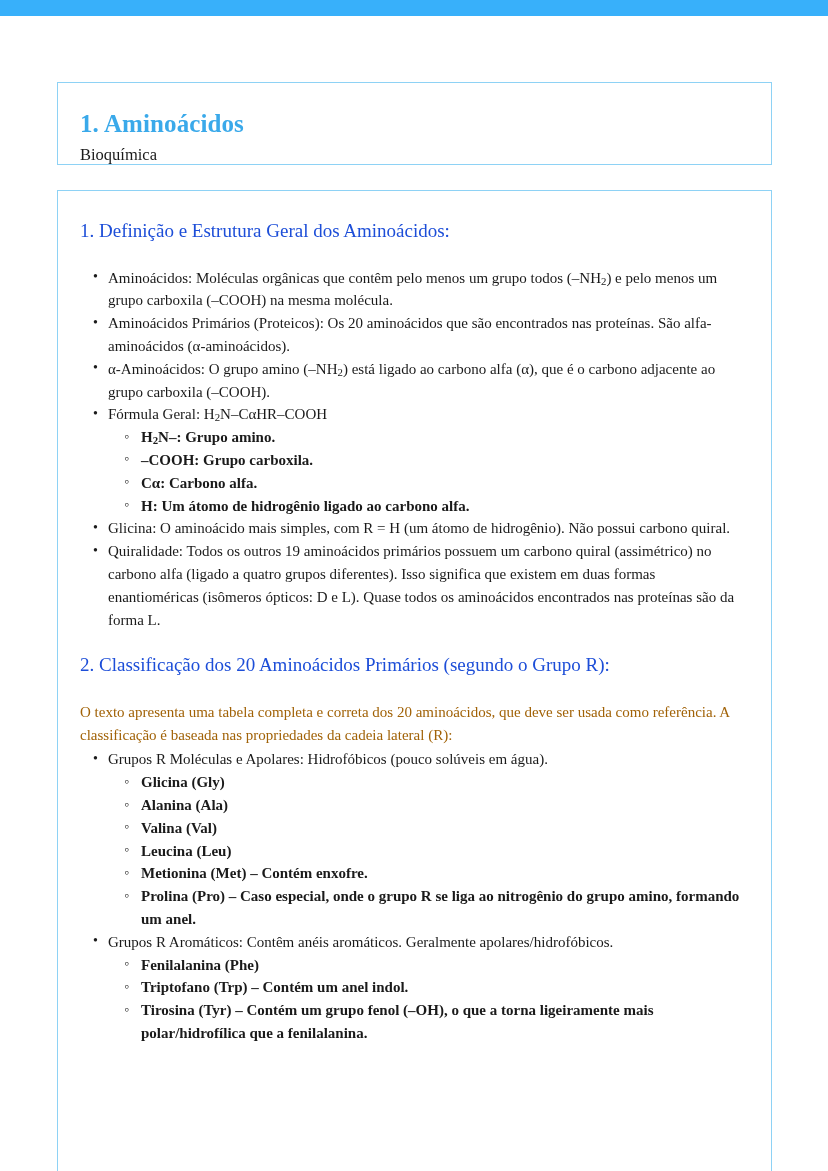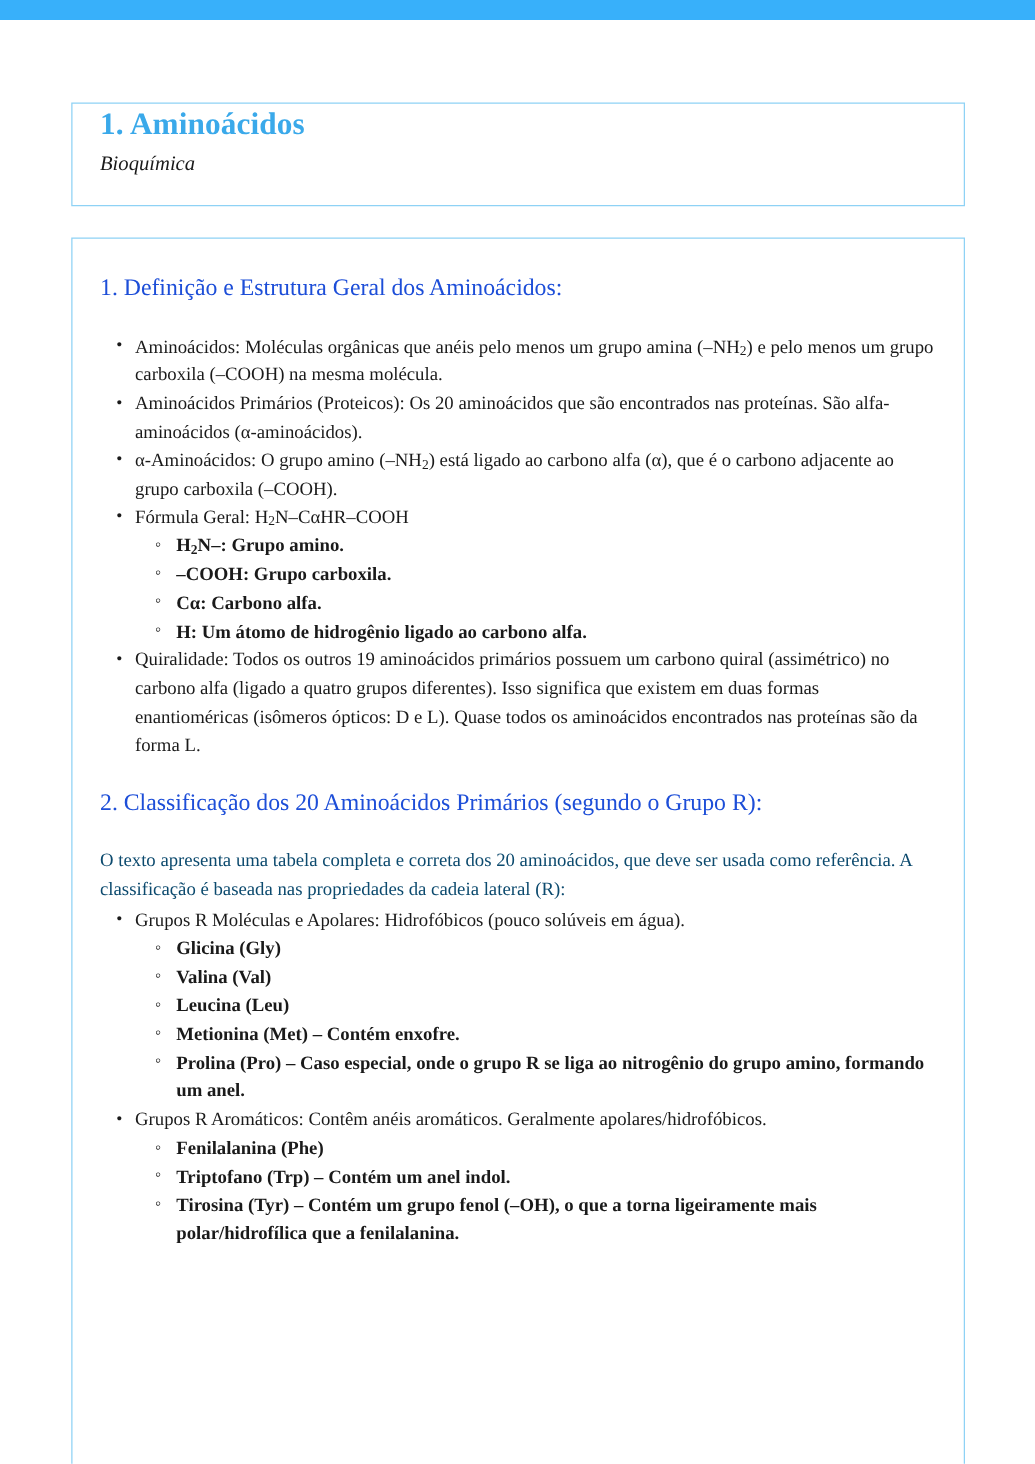--- a/index.html
+++ b/index.html
@@ -40,21 +40,21 @@
     position: absolute;
     left: 57px;
     width: 715px;
     background: #ffffff;
     border: 1px solid #8ed2f5;
   }
 
   #title-card {
     top: 66px;
     height: 83px;
-    padding: 2px 22px 12px 22px;
+    padding: 26px 22px 12px 22px;
   }
 
   #content-card {
     top: 174px;
     min-height: 990px;
     padding: 26px 22px 40px 22px;
   }
 
   
   .doc-title {
@@ -63,36 +63,35 @@
     color: #3aa9ea;
     line-height: 1.18;
     margin: 0 0 6px 0;
     letter-spacing: 0.1px;
   }
   .doc-subtitle {
     font-size: 16.5px;
     color: #1a1a1a;
     line-height: 1.2;
     margin: 0;
-    font-style: italic;
   }
 
   
   .section-heading {
     font-size: 19px;
     line-height: 1.45;
     margin: 0 0 22px 0;
     color: #1d4ed8;
   }
 
   .body-para {
     font-size: 15px;
     line-height: 1.52;
     margin: 0 0 2px 0;
-    color: #0c4a6e;
+    color: #a16207;
   }
 
   ul.bullets {
     list-style: none;
     margin: 0;
     padding: 0;
   }
   ul.bullets > li {
     position: relative;
     padding-left: 28px;
@@ -151,21 +150,21 @@
     <h1 class="doc-title">1. Aminoácidos</h1>
     <div class="doc-subtitle">Bioquímica</div>
   </div>
 
   <div class="card" id="content-card">
 
     <p class="section-heading">1. Definição e Estrutura Geral dos Aminoácidos:</p>
 
     <ul class="bullets">
       <li>
-        <span><span>Aminoácidos: Moléculas orgânicas que anéis pelo menos um grupo amina (–NH</span><sub>2</sub><span>) e pelo menos um grupo carboxila (–COOH) na mesma molécula.</span></span>
+        <span><span>Aminoácidos: Moléculas orgânicas que contêm pelo menos um grupo todos (–NH</span><sub>2</sub><span>) e pelo menos um grupo carboxila (–COOH) na mesma molécula.</span></span>
       </li>
       <li>
         <span>Aminoácidos Primários (Proteicos): Os 20 aminoácidos que são encontrados nas proteínas. São alfa-aminoácidos (α-aminoácidos).</span>
       </li>
       <li>
         <span><span>α-Aminoácidos: O grupo amino (–NH</span><sub>2</sub><span>) está ligado ao carbono alfa (α), que é o carbono adjacente ao grupo carboxila (–COOH).</span></span>
       </li>
       <li>
         <span><span>Fórmula Geral: H</span><sub>2</sub><span>N–CαHR–COOH</span></span>
 
@@ -176,37 +175,41 @@
           <li>
             <span>–COOH: Grupo carboxila.</span>
           </li>
           <li>
             <span>Cα: Carbono alfa.</span>
           </li>
           <li>
             <span>H: Um átomo de hidrogênio ligado ao carbono alfa.</span>
           </li>
         </ul>
+      </li>
+      <li>
+        <span>Glicina: O aminoácido mais simples, com R = H (um átomo de hidrogênio). Não possui carbono quiral.</span>
       </li>
       <li>
         <span>Quiralidade: Todos os outros 19 aminoácidos primários possuem um carbono quiral (assimétrico) no carbono alfa (ligado a quatro grupos diferentes). Isso significa que existem em duas formas enantioméricas (isômeros ópticos: D e L). Quase todos os aminoácidos encontrados nas proteínas são da forma L.</span>
       </li>
     </ul>
 
     <div class="spacer-md"></div>
 
     <p class="section-heading">2. Classificação dos 20 Aminoácidos Primários (segundo o Grupo R):</p>
 
     <p class="body-para">O texto apresenta uma tabela completa e correta dos 20 aminoácidos, que deve ser usada como referência. A classificação é baseada nas propriedades da cadeia lateral (R):</p>
 
     <ul class="bullets">
       <li>
         <span>Grupos R Moléculas e Apolares: Hidrofóbicos (pouco solúveis em água).</span>
         <ul class="subbullets">
           <li><span>Glicina (Gly)</span></li>
+          <li><span>Alanina (Ala)</span></li>
           <li><span>Valina (Val)</span></li>
           <li><span>Leucina (Leu)</span></li>
           <li><span>Metionina (Met) – Contém enxofre.</span></li>
           <li><span>Prolina (Pro) – Caso especial, onde o grupo R se liga ao nitrogênio do grupo amino, formando um anel.</span></li>
         </ul>
       </li>
       <li>
         <span>Grupos R Aromáticos: Contêm anéis aromáticos. Geralmente apolares/hidrofóbicos.</span>
         <ul class="subbullets">
           <li><span>Fenilalanina (Phe)</span></li>

